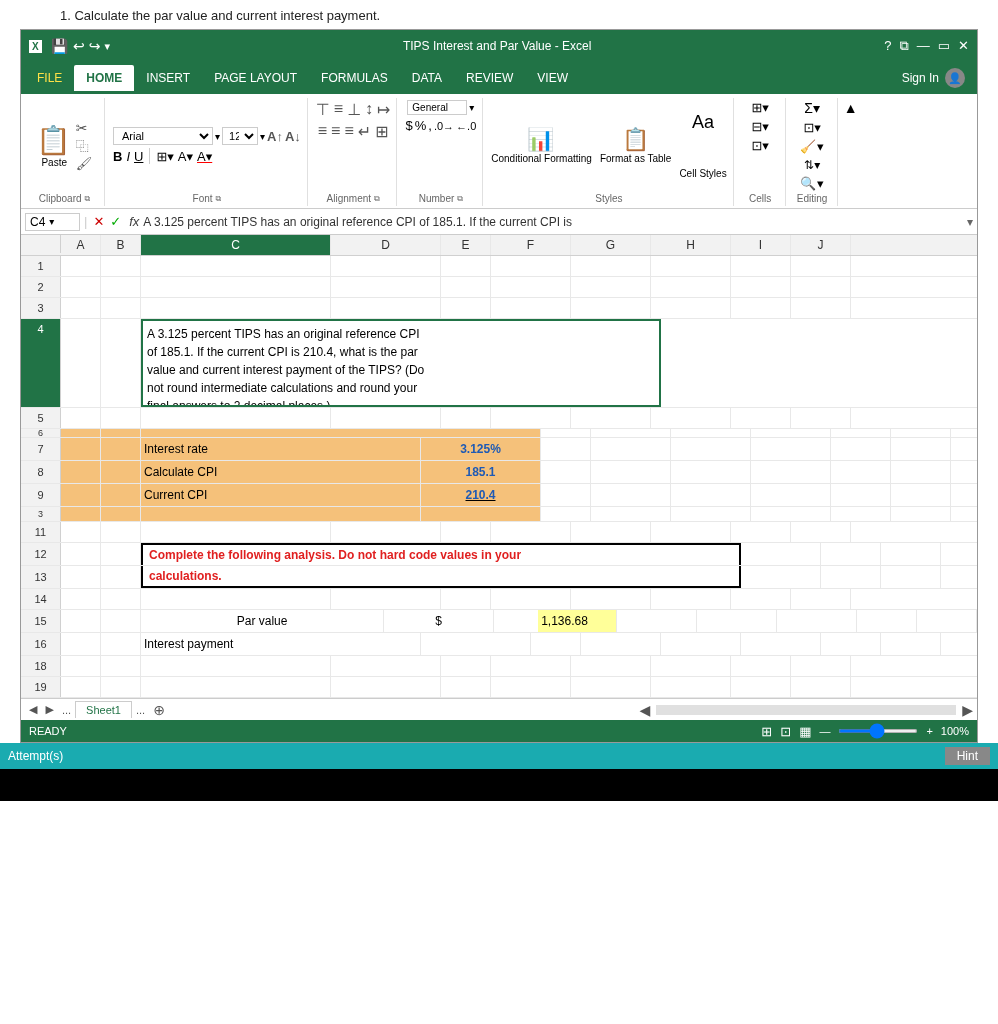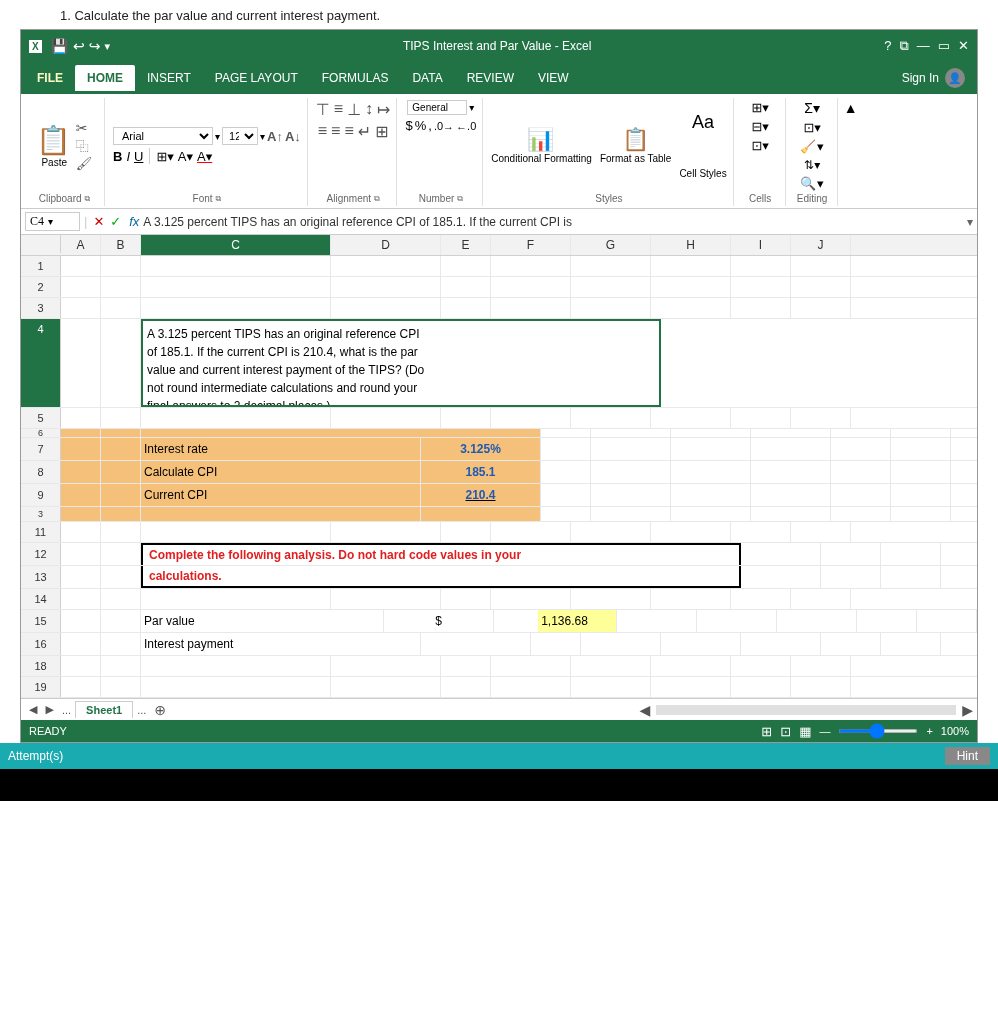--- a/index.html
+++ b/index.html
@@ -135,21 +135,21 @@
     
     .formula-bar {
       display: flex;
       align-items: center;
       border-bottom: 1px solid #ccc;
       padding: 2px 4px;
       background: #fff;
       height: 26px;
     }
     .formula-icons { display: flex; gap: 6px; margin: 0 4px; color: #666; font-size: 13px; }
-    .formula-fx { font-style: italic; color: #0369a1; margin: 0 4px; font-size: 13px; }
+    .formula-fx { font-style: italic; color: #404040; margin: 0 4px; font-size: 13px; }
     .formula-content {
       flex: 1;
       font-size: 12px;
       color: #333;
       white-space: nowrap;
       overflow: hidden;
       text-overflow: ellipsis;
     }
     .formula-expand { color: #666; font-size: 12px; margin-left: 4px; }
 
@@ -275,21 +275,21 @@
       border-top: 1px solid #ccc;
       height: 22px;
       padding: 0 4px;
     }
     .sheet-tab {
       padding: 2px 10px;
       border: 1px solid #ccc;
       background: #fff;
       font-size: 11px;
       color: #217346;
-      font-weight: bold;
+      font-weight: normal;
       cursor: pointer;
       border-bottom: none;
     }
     .sheet-nav { font-size: 11px; color: #555; padding: 0 4px; cursor: pointer; }
     .add-sheet { color: #555; font-size: 14px; cursor: pointer; margin-left: 4px; }
     .hscroll { margin-left: auto; display: flex; align-items: center; gap: 4px; font-size: 14px; color: #555; }
 
     
     .attempt-bar {
       background: #1aabb0;
@@ -340,21 +340,21 @@
     <div class="win-controls">
       <span>?</span>
       <span>⧉</span>
       <span>—</span>
       <span>▭</span>
       <span>✕</span>
     </div>
   </div>
 
   <div class="ribbon-tabs">
-    <div class="ribbon-tab" style="background:#217346; color:#fef9c3; font-weight:bold;">FILE</div>
+    <div class="ribbon-tab" style="background:#217346; color:#fde047; font-weight:normal;">FILE</div>
     <div class="ribbon-tab active">HOME</div>
     <div class="ribbon-tab">INSERT</div>
     <div class="ribbon-tab">PAGE LAYOUT</div>
     <div class="ribbon-tab">FORMULAS</div>
     <div class="ribbon-tab">DATA</div>
     <div class="ribbon-tab">REVIEW</div>
     <div class="ribbon-tab">VIEW</div>
     <div class="ribbon-sign-in">
       <span>Sign In</span>
       <span style="background:#888; color:#fff; border-radius:50%; width:20px; height:20px; display:inline-flex; align-items:center; justify-content:center; font-size:11px;">👤</span>
@@ -501,21 +501,21 @@
         <span>Editing</span>
       </div>
     </div>
 
     <div style="display:flex; align-items:flex-start; padding:2px 4px;">
       <span style="font-size:14px;">▲</span>
     </div>
   </div>
 
   <div class="formula-bar">
-    <div style="display:flex; align-items:center; border:1px solid #ccc; padding:1px 4px; min-width:55px;font-family:Liberation Serif, serif;">
+    <div style="display:flex; align-items:center; border:1px solid #ccc; padding:1px 4px; min-width:55px;">
       <span style="font-size:12px;">C4</span>
       <span style="font-size:10px; margin-left:4px;">▾</span>
     </div>
     <div class="formula-icons">
       <span style="color:#ccc;">|</span>
       <span style="color:#c00;">✕</span>
       <span style="color:#0a0;">✓</span>
     </div>
     <span class="formula-fx">fx</span>
     <span class="formula-content">A 3.125 percent TIPS has an original reference CPI of 185.1. If the current CPI is</span>
@@ -735,21 +735,21 @@
         <div class="cell col-g"></div>
         <div class="cell col-h"></div>
         <div class="cell col-i"></div>
         <div class="cell col-j"></div>
       </div>
 
       <div class="sheet-row row-15">
         <div class="row-num">15</div>
         <div class="cell col-a"></div>
         <div class="cell col-b"></div>
-        <div class="cell col-c" style="width:280px;">
+        <div class="cell col-c" style="width:280px;justify-content:center;">
           <span>Par value</span>
         </div>
         <div class="cell col-d" style="width:30px; justify-content:center;">
           <span>$</span>
         </div>
         <div class="cell col-e yellow-bg" style="width:90px; justify-content:flex-start;margin-left:44px;">
           <span>1,136.68</span>
         </div>
         <div class="cell col-f"></div>
         <div class="cell col-g"></div>

